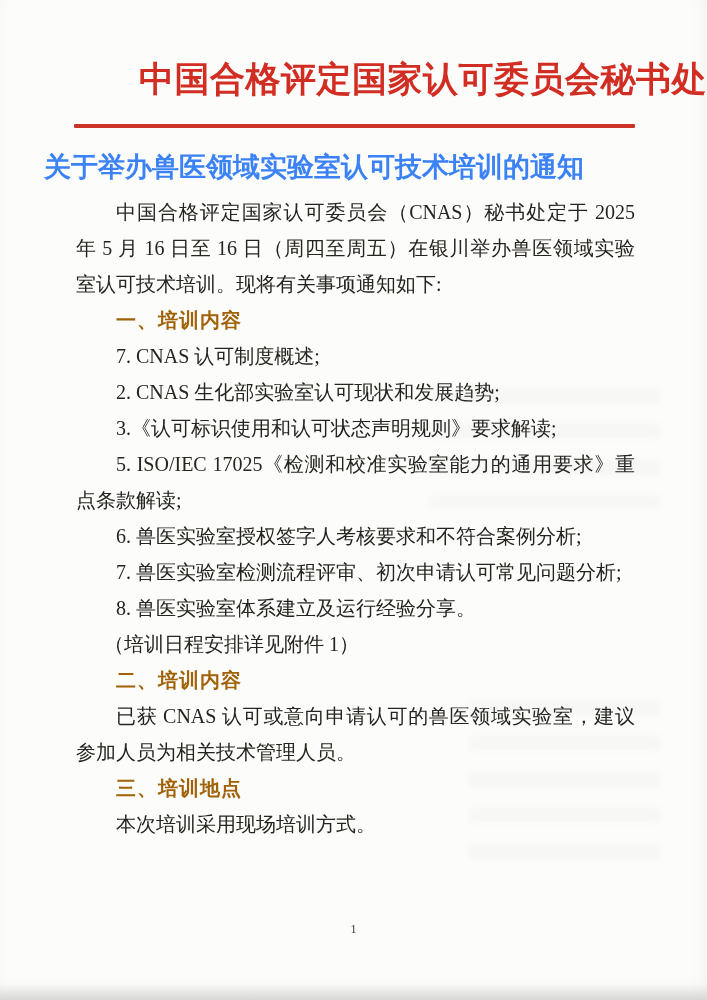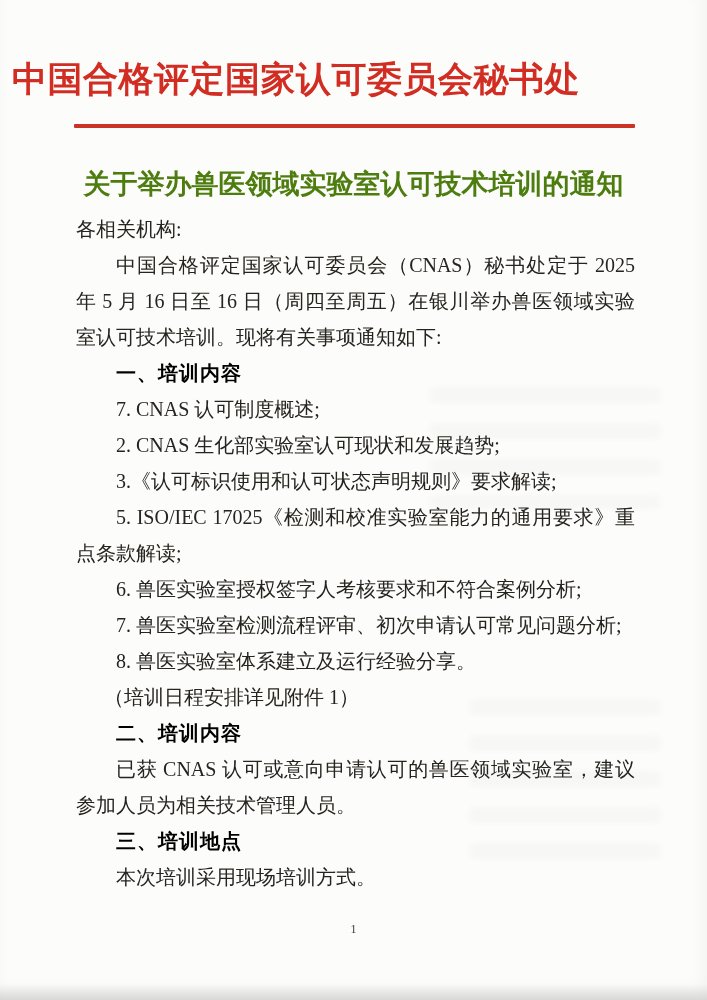--- a/index.html
+++ b/index.html
@@ -13,64 +13,63 @@
     background: #fcfcfa;
     overflow: hidden;
     font-family: "Liberation Serif", "DejaVu Serif", serif;
     color: #26241f;
     box-shadow: inset -4px -10px 16px rgba(0,0,0,0.045);
   }
 
   
   .letterhead { padding-top: 55px; }
   .org-name {
-    text-align: left;
+    text-align: right;
     font-size: 35px;
     font-weight: bold;
     line-height: 50px;
     color: #d22d23;
     letter-spacing: 0.5px;
     white-space: nowrap;
-    padding-left: 12px;
   }
   .red-rule {
     margin: 19px 72px 0 74px;
     height: 4px;
     background: #cc3327;
     border-radius: 1px;
   }
 
   
   .doc-title {
-    margin: 38px 44px 0;
-    text-align: center;
+    margin: 21px 44px 0;
+    text-align: left;
     font-size: 27px;
     font-weight: bold;
     line-height: 36px;
-    color: #4d7c0f;
+    color: #3b82f6;
     white-space: nowrap;
   }
 
   
   .doc-body {
     margin-top: 9px;
     padding: 0 72px 0 76px;
     font-size: 20px;
     line-height: 36px;
     text-align: justify;
   }
   .doc-body p { margin: 0; }
   .salutation { text-indent: 0; }
   .para { text-indent: 2em; }
   .note { text-indent: 1.4em; }
   .sec-heading {
     text-indent: 2em;
     font-family: "Liberation Sans", "DejaVu Sans", sans-serif;
     font-weight: bold;
-    color: #000000;
+    color: #a16207;
     letter-spacing: 1px;
   }
 
   
   .page-number {
     position: absolute;
     left: 0; right: 0;
     top: 922px;
     text-align: center;
     font-size: 12px;
@@ -105,21 +104,20 @@
 
   <div class="letterhead">
     <div class="org-name">中国合格评定国家认可委员会秘书处</div>
     <div class="red-rule"></div>
   </div>
 
   <h1 class="doc-title">关于举办兽医领域实验室认可技术培训的通知</h1>
 
   <div class="doc-body">
 
-    <p class="salutation">各相关机构:</p>
 
     <p class="para">中国合格评定国家认可委员会（CNAS）秘书处定于 2025 年 5 月 16 日至 16 日（周四至周五）在银川举办兽医领域实验室认可技术培训。现将有关事项通知如下:</p>
 
     <p class="sec-heading">一、培训内容</p>
 
     <p class="para">7. CNAS 认可制度概述;</p>
     <p class="para">2. CNAS 生化部实验室认可现状和发展趋势;</p>
     <p class="para">3.《认可标识使用和认可状态声明规则》要求解读;</p>
     <p class="para">5. ISO/IEC 17025《检测和校准实验室能力的通用要求》重点条款解读;</p>
     <p class="para">6. 兽医实验室授权签字人考核要求和不符合案例分析;</p>

